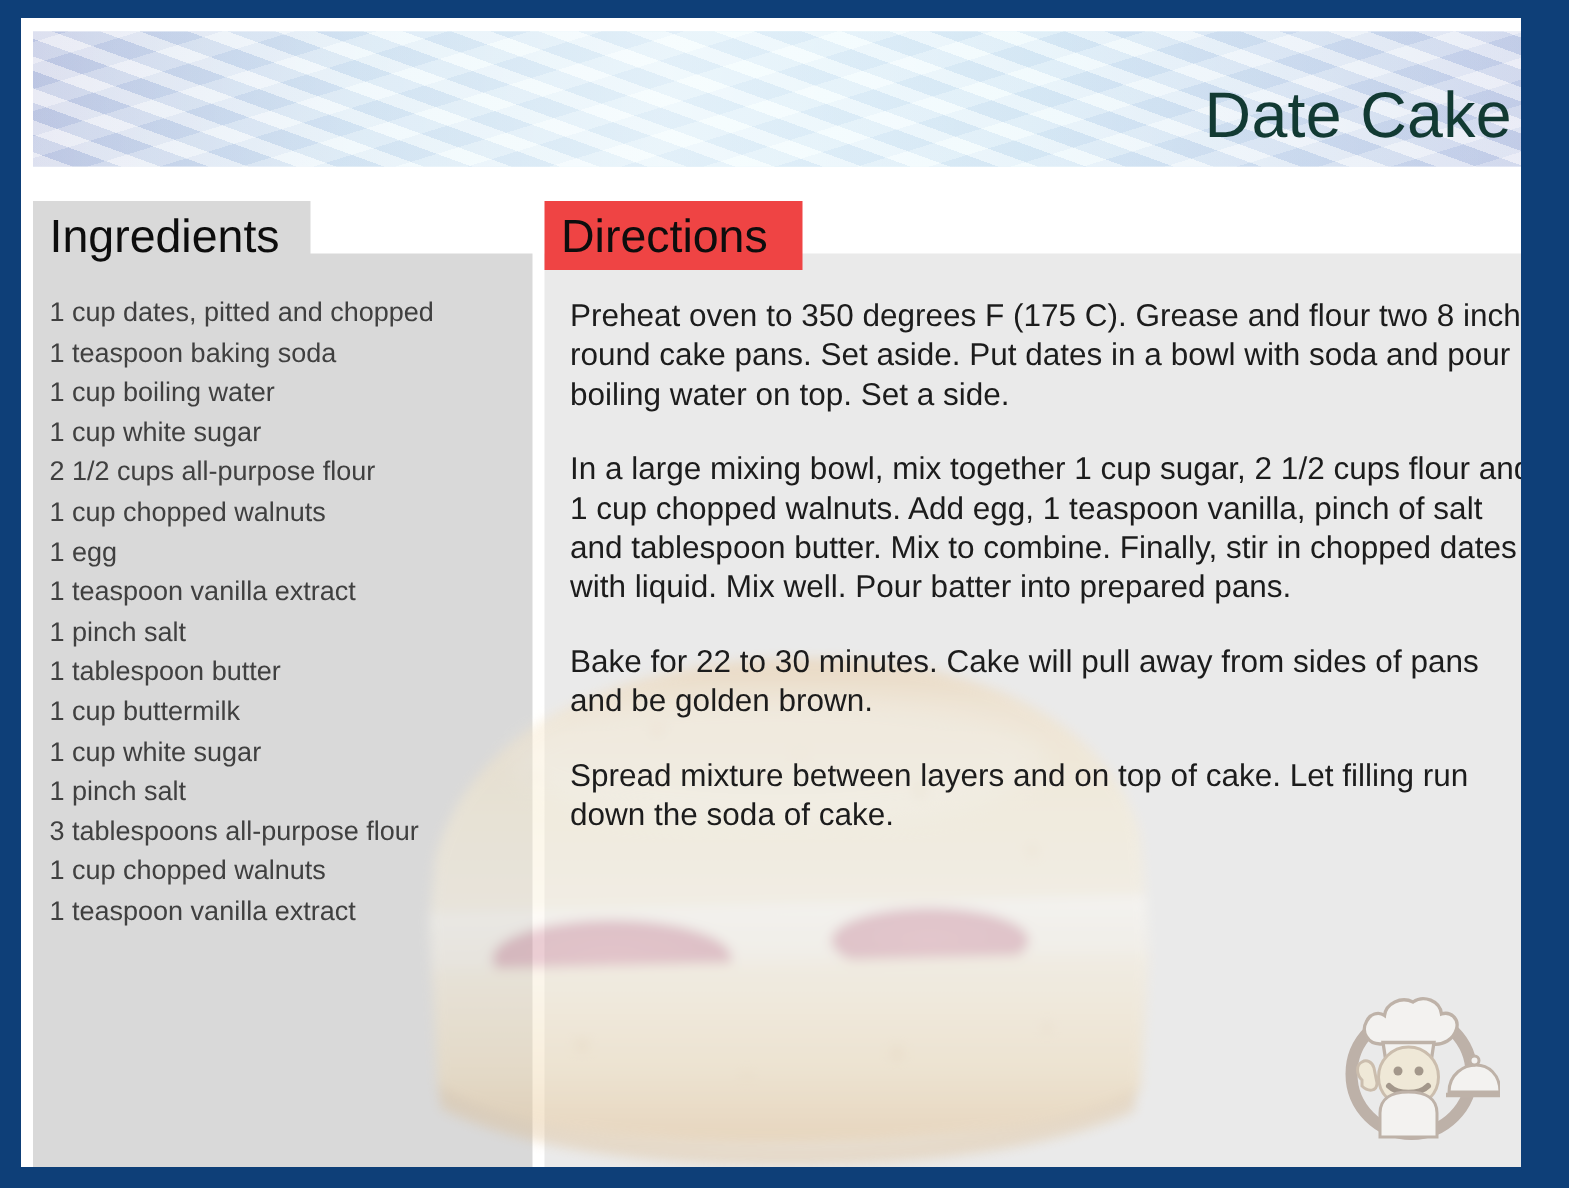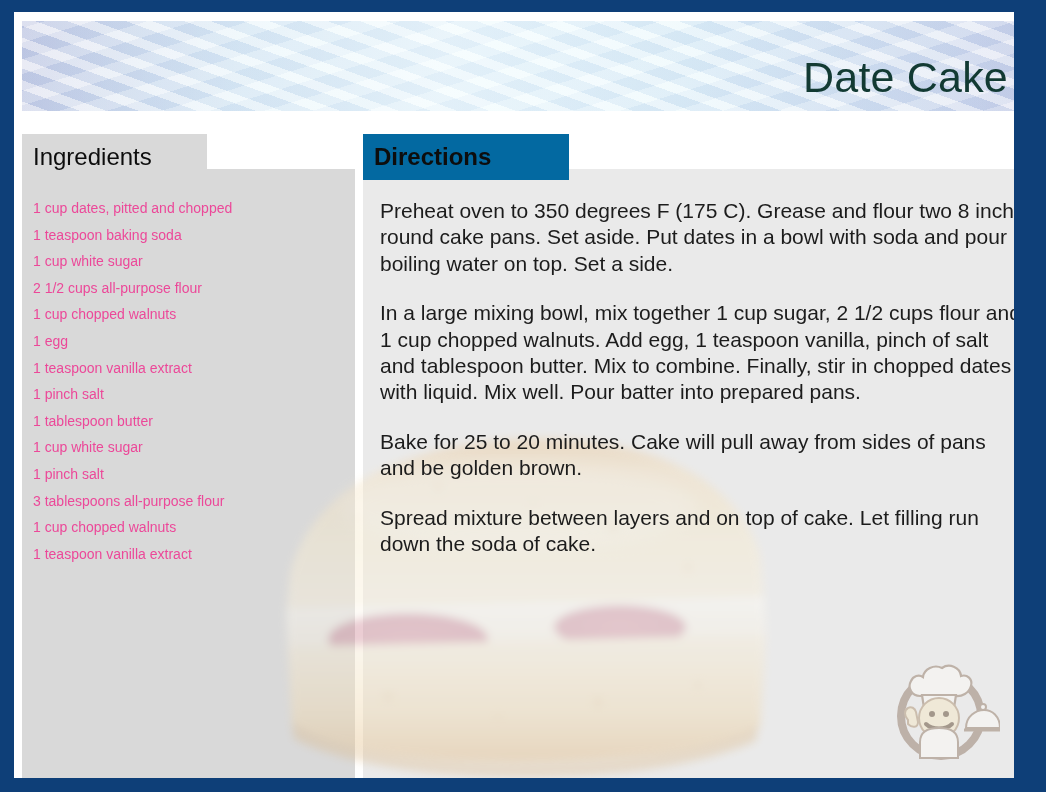--- a/index.html
+++ b/index.html
@@ -86,26 +86,25 @@
   }
   .tab-ingredients {
     left: 8px;
     top: 122px;
     width: 185px;
     background: #d9d9d9;
   }
   .tab-directions {
     left: 349px;
     top: 122px;
-    width: 206px;
-    background: #0369a1;
-    font-weight: bold;
+    width: 172px;
+    background: #ef4444;
   }
   .tab-label {
-    font-size: 24px;
+    font-size: 31px;
     line-height: 1;
     color: #0d0d0d;
     white-space: nowrap;
   }
 
   
   .cake-watermark {
     position: absolute;
     left: 254px;
     top: 415px;
@@ -130,23 +129,23 @@
   .ing-list {
     position: absolute;
     left: 19px;
     top: 183px;
     width: 320px;
     margin: 0;
     padding: 0;
     list-style: none;
   }
   .ing-list li {
-    font-size: 14px;
+    font-size: 18px;
     line-height: 26.6px;
-    color: #ec4899;
+    color: #404040;
     white-space: nowrap;
   }
 
   .dir-body {
     position: absolute;
     left: 366px;
     top: 186px;
     width: 644px;
   }
   .dir-para {
@@ -259,35 +258,37 @@
     <div class="tab tab-ingredients">
       <span class="tab-label">Ingredients</span>
     </div>
     <div class="tab tab-directions">
       <span class="tab-label">Directions</span>
     </div>
 
     <ul class="ing-list" id="ingredients-list">
         <li>1 cup dates, pitted and chopped</li>
         <li>1 teaspoon baking soda</li>
+        <li>1 cup boiling water</li>
         <li>1 cup white sugar</li>
         <li>2 1/2 cups all-purpose flour</li>
         <li>1 cup chopped walnuts</li>
         <li>1 egg</li>
         <li>1 teaspoon vanilla extract</li>
         <li>1 pinch salt</li>
         <li>1 tablespoon butter</li>
+        <li>1 cup buttermilk</li>
         <li>1 cup white sugar</li>
         <li>1 pinch salt</li>
         <li>3 tablespoons all-purpose flour</li>
         <li>1 cup chopped walnuts</li>
         <li>1 teaspoon vanilla extract</li>
       </ul>
 
     <div class="dir-body" id="directions-body">
         <p class="dir-para">Preheat oven to 350 degrees F (175 C). Grease and flour two 8 inch round cake pans. Set aside. Put dates in a bowl with soda and pour boiling water on top. Set a side.</p>
         <p class="dir-para">In a large mixing bowl, mix together 1 cup sugar, 2 1/2 cups flour and 1 cup chopped walnuts. Add egg, 1 teaspoon vanilla, pinch of salt and tablespoon butter. Mix to combine. Finally, stir in chopped dates with liquid. Mix well. Pour batter into prepared pans.</p>
-        <p class="dir-para">Bake for 25 to 20 minutes. Cake will pull away from sides of pans and be golden brown.</p>
+        <p class="dir-para">Bake for 22 to 30 minutes. Cake will pull away from sides of pans and be golden brown.</p>
         <p class="dir-para">Spread mixture between layers and on top of cake. Let filling run down the soda of cake.</p>
       </div>
 
   </div>
 </div>
 
 </body></html>

